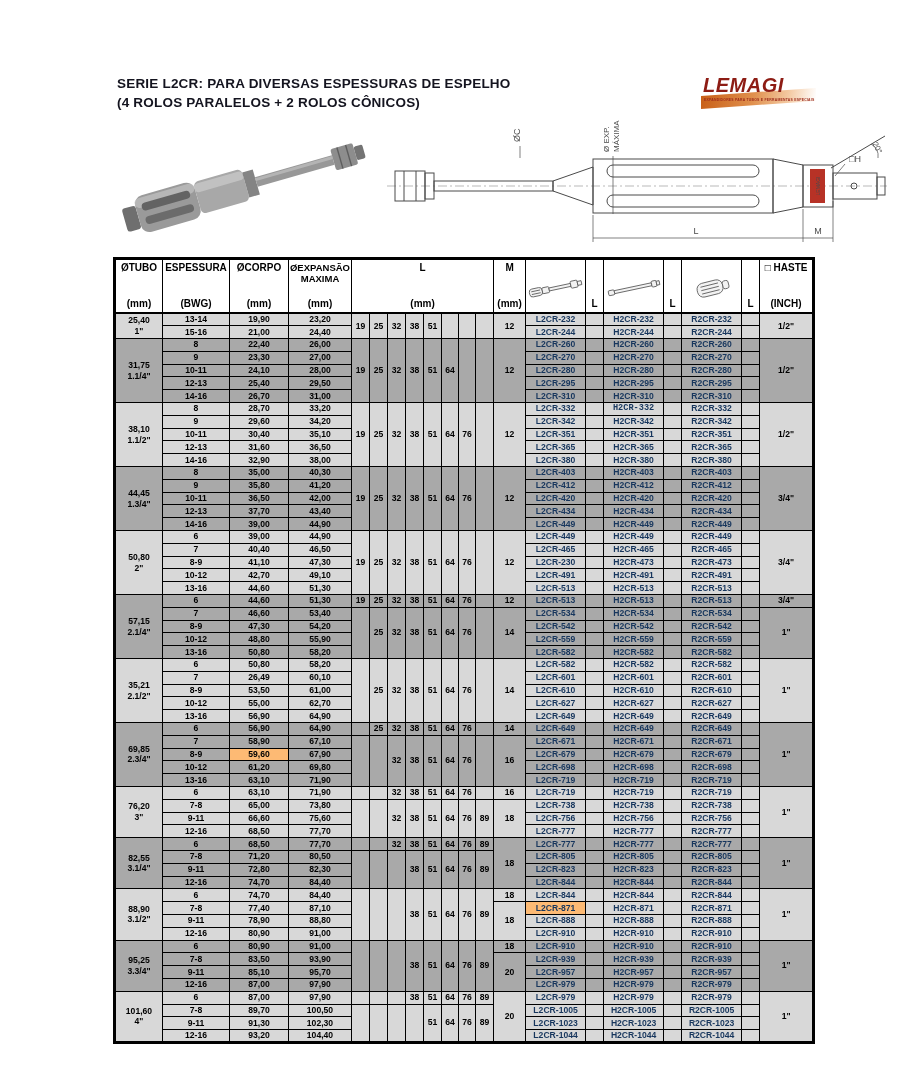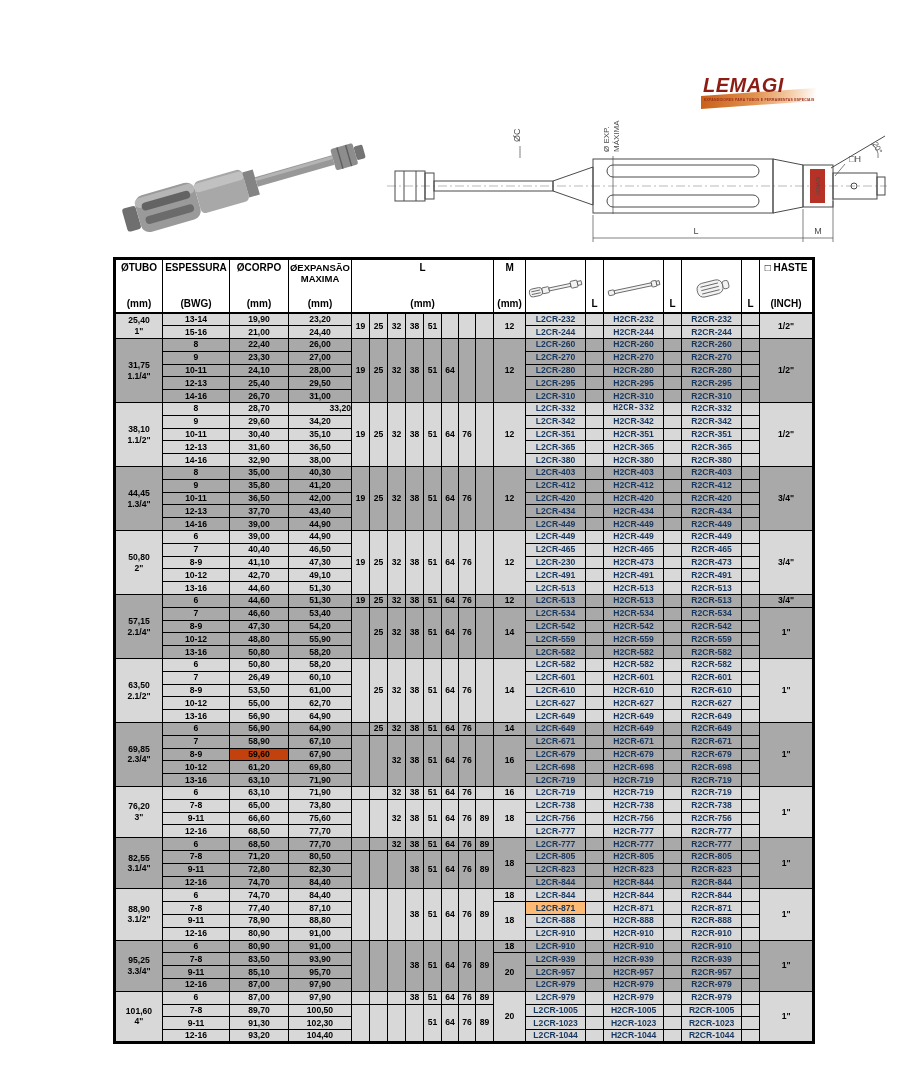--- a/index.html
+++ b/index.html
@@ -48,20 +48,22 @@
   tr.gstart td{border-top:2.5px solid #000;}
   td.tube div{line-height:1.25;}
   td.code{color:#17365d;}
 </style>
 </head>
 <body>
 
 <div class="page">
 
   <div class="title">
+    <div>SERIE L2CR: PARA DIVERSAS ESPESSURAS DE ESPELHO</div>
+    <div>(4 ROLOS PARALELOS + 2 ROLOS CÔNICOS)</div>
   </div>
 
   <div class="logo">
     <div class="logo-swoosh"></div>
     <div class="logo-text">LEMAGI</div>
     <div class="logo-tagline">EXPANDIDORES PARA TUBOS E FERRAMENTAS ESPECIAIS</div>
   </div>
 
   <svg class="photo" width="285" height="148" viewBox="0 0 285 148">
     <g transform="rotate(-16 140 78)">
@@ -349,21 +351,21 @@
           <td class="code" style="background: rgb(169, 169, 169); color: rgb(23, 54, 93);">R2CR-310</td>
           <td class="subl" style="background: rgb(169, 169, 169);"></td>
         </tr>
         <tr class="light gstart">
           <td class="tube" rowspan="5" style="background: rgb(216, 216, 216);">
             <div>38,10</div>
             <div>1.1/2"</div>
           </td>
           <td style="background: rgb(216, 216, 216);">8</td>
           <td style="background: rgb(216, 216, 216);">28,70</td>
-          <td style="background: rgb(216, 216, 216); text-align: right;">33,20</td>
+          <td style="background: rgb(216, 216, 216);">33,20</td>
           <td class="lslot" rowspan="5" style="background: rgb(216, 216, 216);">19</td>
           <td class="lslot" rowspan="5" style="background: rgb(216, 216, 216);">25</td>
           <td class="lslot" rowspan="5" style="background: rgb(216, 216, 216);">32</td>
           <td class="lslot" rowspan="5" style="background: rgb(216, 216, 216);">38</td>
           <td class="lslot" rowspan="5" style="background: rgb(216, 216, 216);">51</td>
           <td class="lslot" rowspan="5" style="background: rgb(216, 216, 216);">64</td>
           <td class="lslot" rowspan="5" style="background: rgb(216, 216, 216);">76</td>
           <td class="lslot" rowspan="5" style="background: rgb(216, 216, 216);"></td>
           <td class="mcell" rowspan="5" style="background: rgb(216, 216, 216);">12</td>
           <td class="code" style="background: rgb(216, 216, 216); color: rgb(23, 54, 93);">L2CR-332</td>
@@ -630,21 +632,21 @@
           <td style="background: rgb(169, 169, 169);">58,20</td>
           <td class="code" style="background: rgb(169, 169, 169); color: rgb(23, 54, 93);">L2CR-582</td>
           <td class="subl" style="background: rgb(169, 169, 169);"></td>
           <td class="code" style="background: rgb(169, 169, 169); color: rgb(23, 54, 93);">H2CR-582</td>
           <td class="subl" style="background: rgb(169, 169, 169);"></td>
           <td class="code" style="background: rgb(169, 169, 169); color: rgb(23, 54, 93);">R2CR-582</td>
           <td class="subl" style="background: rgb(169, 169, 169);"></td>
         </tr>
         <tr class="light gstart">
           <td class="tube" rowspan="5" style="background: rgb(216, 216, 216);">
-            <div>63,50</div>
+            <div>35,21</div>
             <div>2.1/2"</div>
           </td>
           <td style="background: rgb(216, 216, 216);">6</td>
           <td style="background: rgb(216, 216, 216);">50,80</td>
           <td style="background: rgb(216, 216, 216);">58,20</td>
           <td class="lslot" rowspan="5" style="background: rgb(216, 216, 216);"></td>
           <td class="lslot" rowspan="5" style="background: rgb(216, 216, 216);">25</td>
           <td class="lslot" rowspan="5" style="background: rgb(216, 216, 216);">32</td>
           <td class="lslot" rowspan="5" style="background: rgb(216, 216, 216);">38</td>
           <td class="lslot" rowspan="5" style="background: rgb(216, 216, 216);">51</td>
@@ -744,21 +746,21 @@
           <td class="mcell" rowspan="4" style="background: rgb(169, 169, 169);">16</td>
           <td class="code" style="background: rgb(169, 169, 169); color: rgb(23, 54, 93);">L2CR-671</td>
           <td class="subl" style="background: rgb(169, 169, 169);"></td>
           <td class="code" style="background: rgb(169, 169, 169); color: rgb(23, 54, 93);">H2CR-671</td>
           <td class="subl" style="background: rgb(169, 169, 169);"></td>
           <td class="code" style="background: rgb(169, 169, 169); color: rgb(23, 54, 93);">R2CR-671</td>
           <td class="subl" style="background: rgb(169, 169, 169);"></td>
         </tr>
         <tr class="dark">
           <td style="background: rgb(169, 169, 169);">8-9</td>
-          <td style="background: #c2410c;">59,60</td>
+          <td style="background: #fdba74;">59,60</td>
           <td style="background: rgb(169, 169, 169);">67,90</td>
           <td class="code" style="background: rgb(169, 169, 169); color: rgb(23, 54, 93);">L2CR-679</td>
           <td class="subl" style="background: rgb(169, 169, 169);"></td>
           <td class="code" style="background: rgb(169, 169, 169); color: rgb(23, 54, 93);">H2CR-679</td>
           <td class="subl" style="background: rgb(169, 169, 169);"></td>
           <td class="code" style="background: rgb(169, 169, 169); color: rgb(23, 54, 93);">R2CR-679</td>
           <td class="subl" style="background: rgb(169, 169, 169);"></td>
         </tr>
         <tr class="dark">
           <td style="background: rgb(169, 169, 169);">10-12</td>

